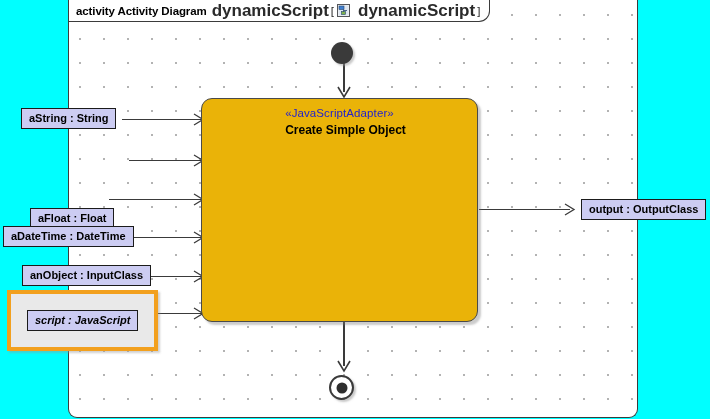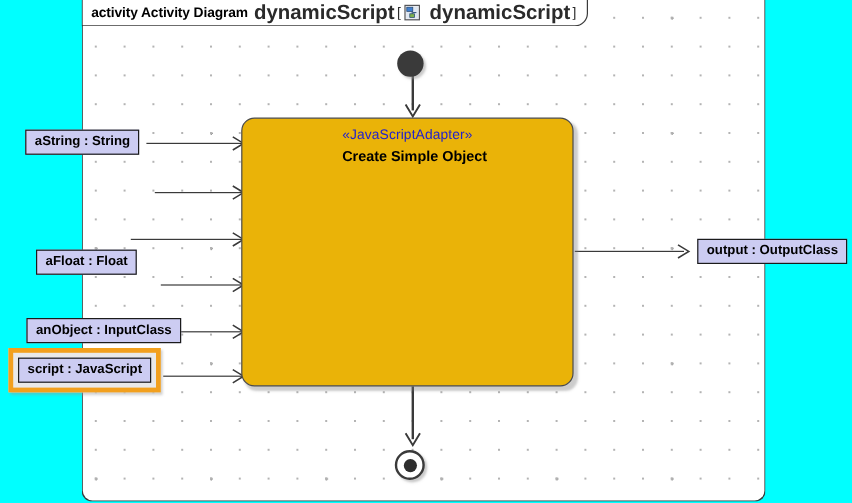--- a/index.html
+++ b/index.html
@@ -136,24 +136,25 @@
     line-height: 19px;
     padding: 0 7px;
     box-sizing: border-box;
     white-space: nowrap;
     z-index: 5;
   }
   .pin-sel-wrap {
     position: absolute;
     border: 4px solid #f2a01e;
     background: #e9e9e9;
-    padding: 4px;
+    padding: 16px;
     box-sizing: content-box;
     z-index: 5;
     box-shadow: 2px 2px 2px rgba(150,150,150,0.45);
+    font-style: italic;
   }
   .pin-sel-wrap .pin {
     position: static;
     display: block;
   }
 
   
   .edge {
     position: absolute;
     background: #3a3a3a;
@@ -300,20 +301,21 @@
     <div class="nodename">Create Simple Object</div>
   </div>
 
   <div id="final-node"></div>
 
   <div class="pin" style="left:21px; top:108px;">aString : String</div>
 
 
   <div class="pin" style="left:30px; top:188px;margin-top:20px;">aFloat : Float</div>
 
+  <div class="pin" style="left:3px; top:226px;">aDateTime : DateTime</div>
 
   <div class="pin" style="left:22px; top:265px;">anObject : InputClass</div>
 
   <div class="pin-sel-wrap" style="left:7px; top:290px;">
     <div class="pin">script : JavaScript</div>
   </div>
 
   <div class="pin" style="left:581px; top:199px;">output : OutputClass</div>
 
 </div>

